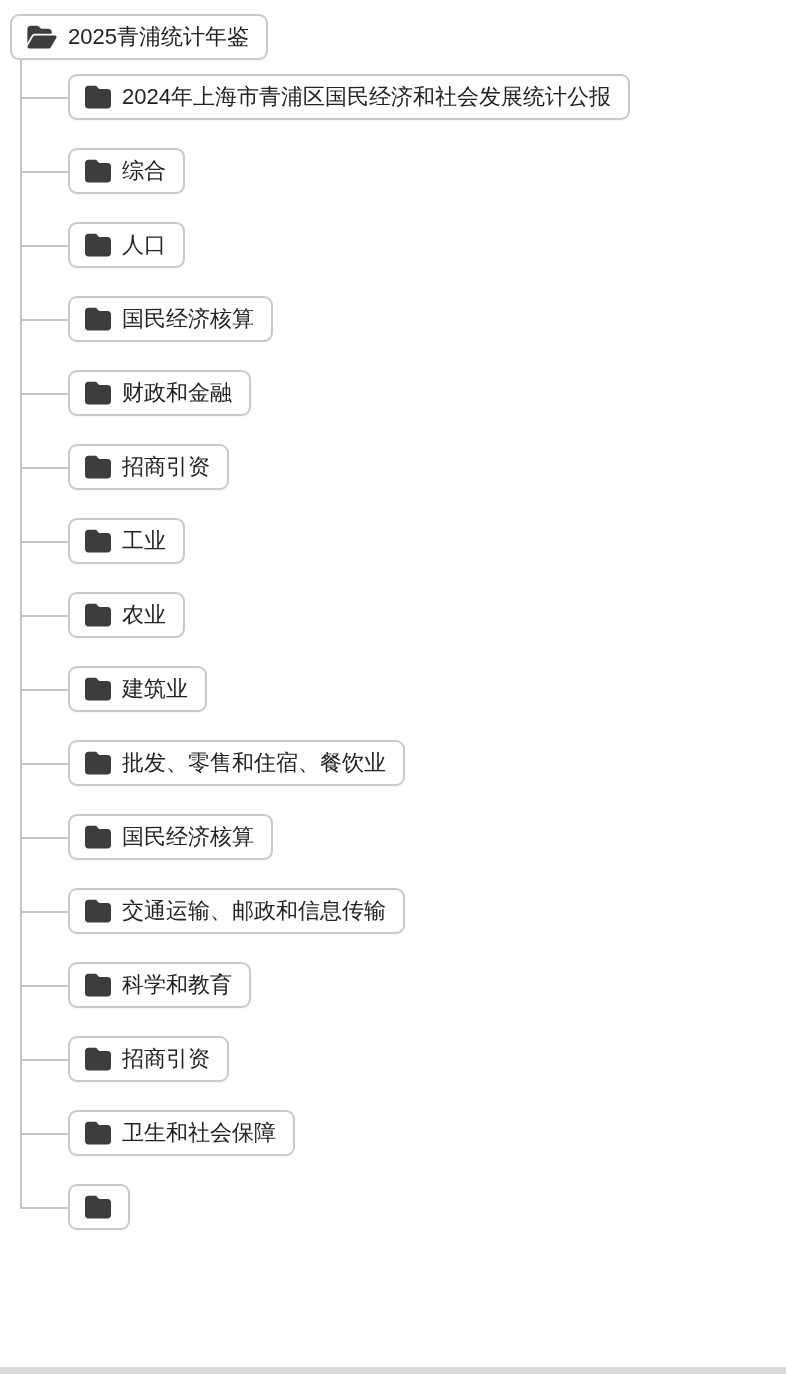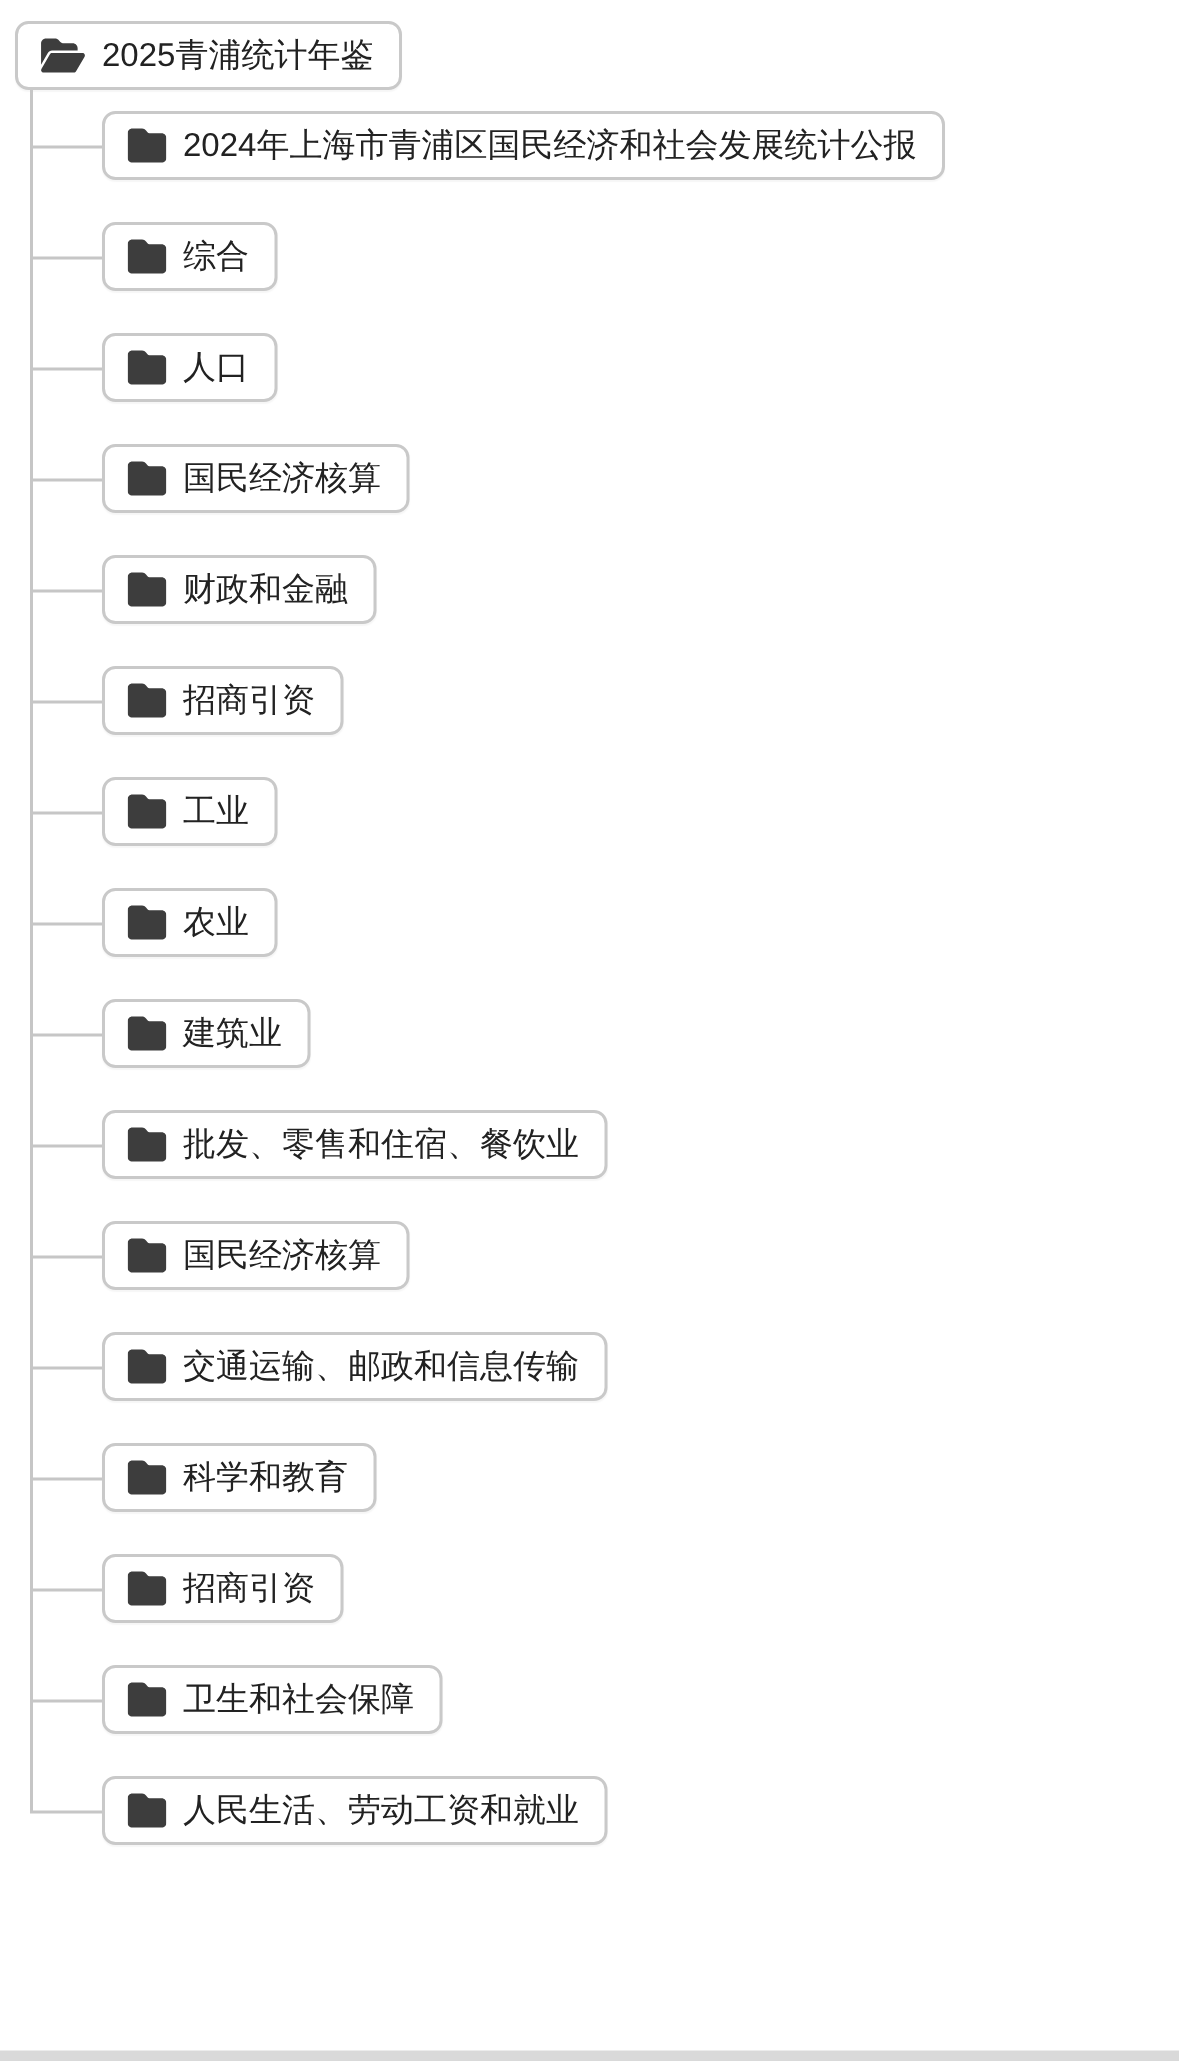--- a/index.html
+++ b/index.html
@@ -188,20 +188,19 @@
             <use href="#sym-folder" xlink:href="#sym-folder"></use>
           </svg>
         <span>卫生和社会保障</span>
       </div>
     </li>
     <li>
       <div class="node">
         <svg class="ic">
             <use href="#sym-folder" xlink:href="#sym-folder"></use>
           </svg>
-        <span>人民生活、劳动工资和就业</span>
       </div>
     </li>
   </ul>
 
 </div>
 
 <div class="bottom-bar"></div>
 
 </body></html>

